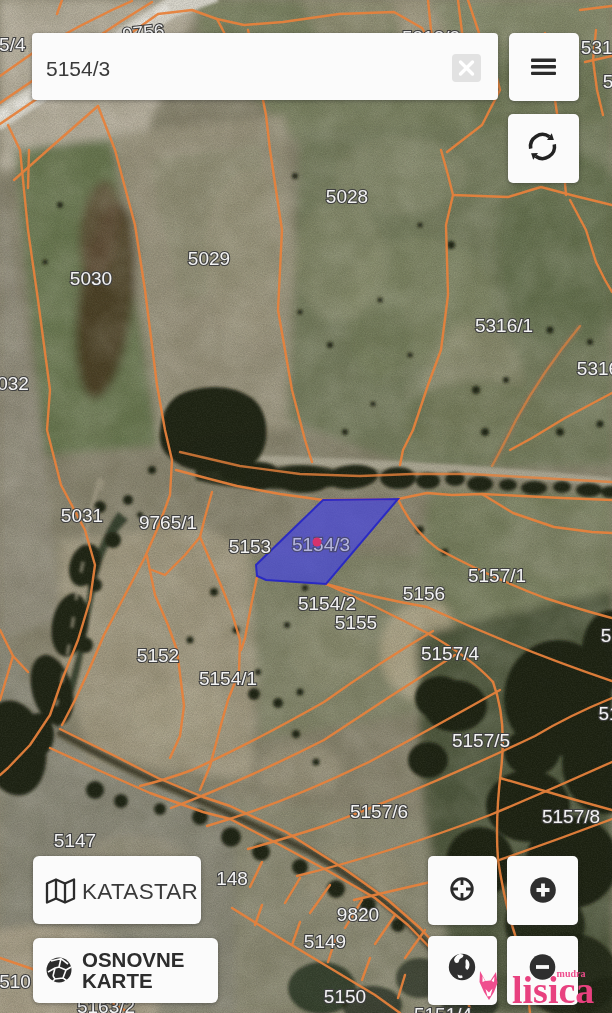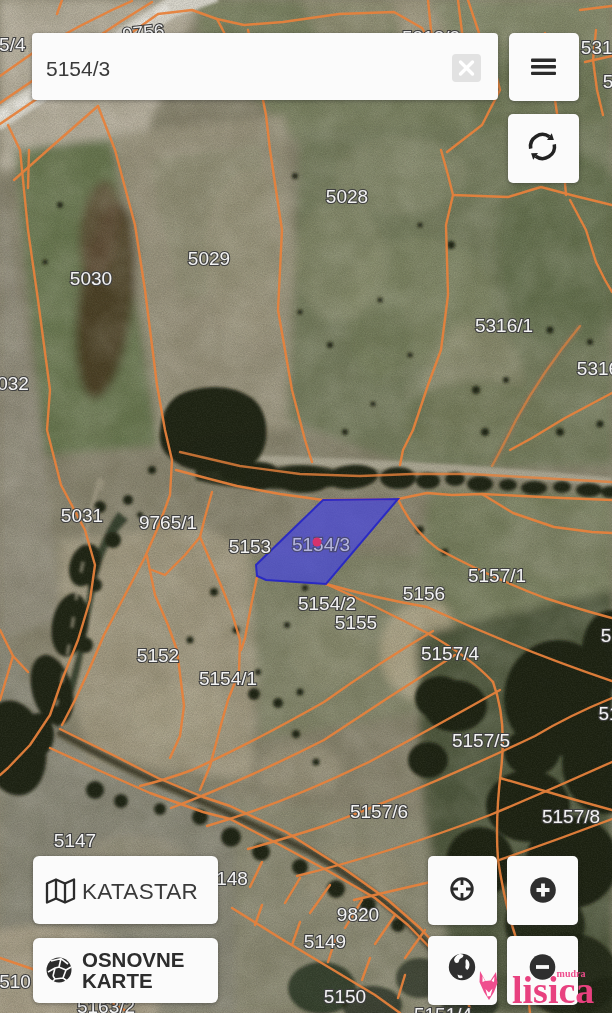--- a/index.html
+++ b/index.html
@@ -432,21 +432,21 @@
       <path d="M22.7,34.6 A12,12 0 0 1 41.4,22.7"></path>
       <path d="M46.3,30.4 A12,12 0 0 1 27.6,42.3"></path>
     </g>
     <g fill="#222">
       <polygon points="45.9,25.9 43.8,19.3 39.0,26.1"></polygon>
       <polygon points="23.1,39.2 25.2,45.7 30.0,38.9"></polygon>
     </g>
   </svg>
 </div>
 
-<div class="btn" style="left:33px;top:856px;width:185px;height:68px;border-radius:6px;">
+<div class="btn" style="left:33px;top:856px;width:168px;height:68px;border-radius:6px;">
   <svg width="185" height="68">
 
     <g stroke="#2b2b2b" stroke-width="2.3" fill="none" stroke-linejoin="round">
       <path d="M14,27.5 L23,23.5 L32,27.5 L41,23.5 L41,42.5 L32,46.5 L23,42.5 L14,46.5 Z"></path>
       <path d="M23,23.5 L23,42.5 M32,27.5 L32,46.5"></path>
     </g>
 
     <text x="49" y="43" font-family="Liberation Sans, sans-serif" font-size="22.5" fill="#3a3a3a" letter-spacing="0.3">KATASTAR</text>
   </svg>
 </div>

